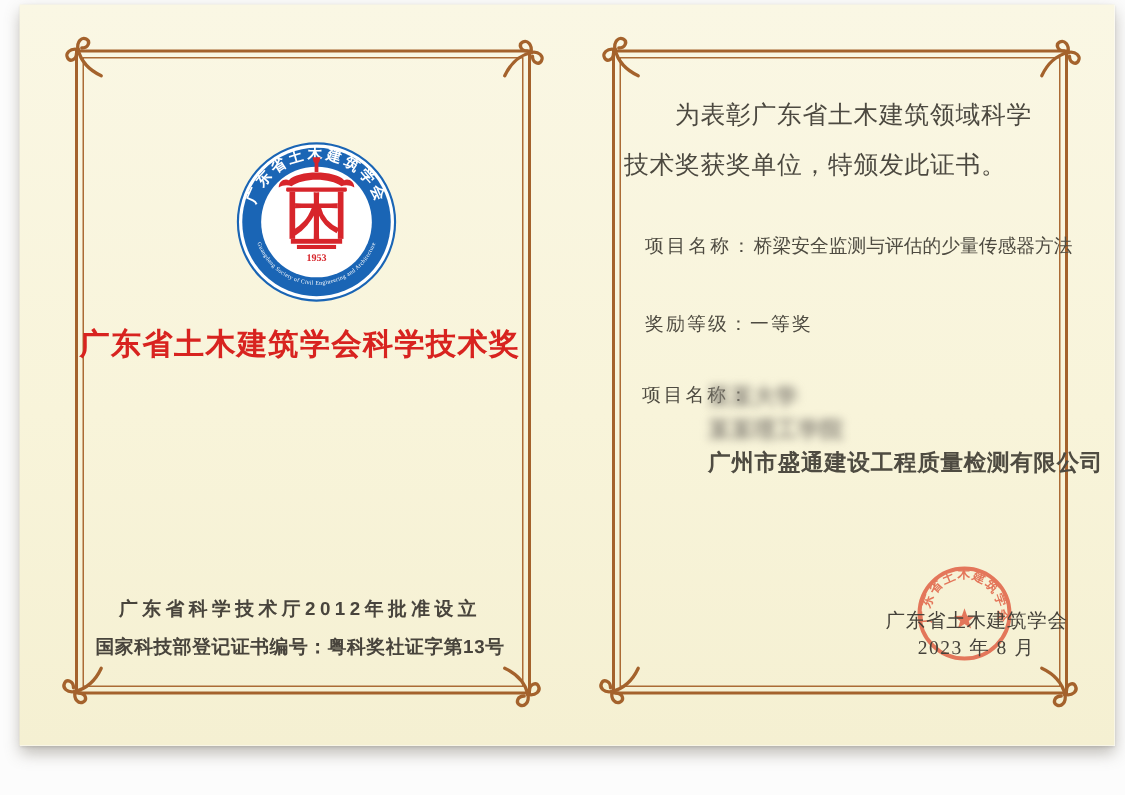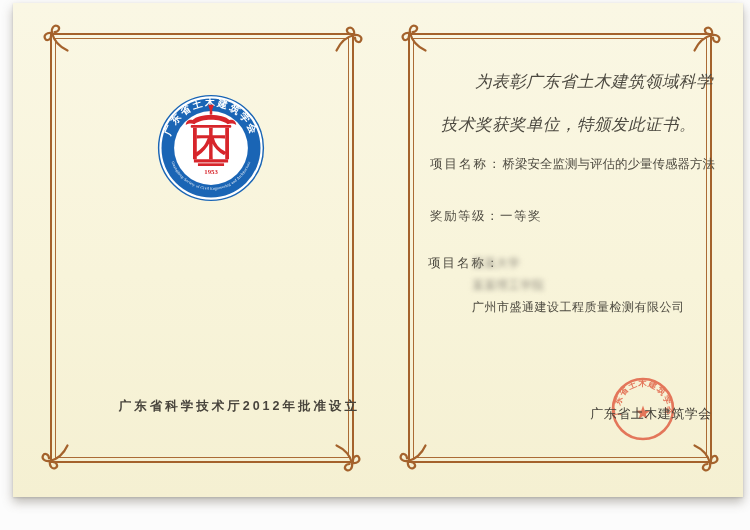--- a/index.html
+++ b/index.html
@@ -31,32 +31,32 @@
     font-size:20px;font-weight:bold;color:#d8231f;letter-spacing:1px;
   }
   .zhengshu{
     position:absolute;left:37px;top:263px;width:300px;text-align:center;
     font-size:42px;font-weight:bold;color:#d8231f;
   }
   .footer{
     position:absolute;left:27px;width:320px;text-align:center;color:#48443c;
     font-family:"Liberation Sans","DejaVu Sans",sans-serif;font-weight:600;font-size:12.5px;
   }
-  .footer1{top:395px;letter-spacing:3px;text-align:right;}
+  .footer1{top:395px;letter-spacing:3px;}
   .footer2{top:420px;letter-spacing:.4px;}
   .intro{
-    position:absolute;left:428px;top:57px;width:284px;
-    font-size:16.5px;line-height:43px;text-indent:34px;letter-spacing:.5px;color:#4c4940;font-style:italic;
+    position:absolute;left:403px;top:57px;width:284px;
+    font-size:16.5px;line-height:33px;text-indent:34px;letter-spacing:.5px;color:#4c4940;
   }
   .row{position:absolute;font-size:12.5px;color:#4e4b41;white-space:nowrap;}
   .lbl{letter-spacing:2px;}
   .r-project{left:417px;top:153px;}
   .r-grade{left:417px;top:205px;letter-spacing:1.5px;}
   .r-awlabel{left:415px;top:252px;letter-spacing:2px;}
-  .aw{position:absolute;left:459px;font-size:12px;color:#4e4b41;white-space:nowrap;}
+  .aw{position:absolute;left:459px;font-size:15px;color:#4e4b41;white-space:nowrap;font-weight:bold;}
   .aw1{top:252px;}
   .aw2{top:274px;}
   .aw3{top:296px;letter-spacing:.5px;}
   .redacted{filter:blur(2.8px);color:#8d897e;}
   .r-certno{left:419px;top:411px;}
   .certno-val{filter:blur(2.6px);color:#928c80;letter-spacing:.5px;}
   .issuer{position:absolute;left:573px;top:402px;width:130px;text-align:center;
           font-size:13px;color:#45423a;letter-spacing:.5px;z-index:2;}
   .idate{position:absolute;left:573px;top:420px;width:130px;text-align:center;
          font-size:13px;color:#45423a;letter-spacing:1px;z-index:2;}
@@ -113,23 +113,25 @@
         <rect x="37.5" y="34.5" width="45" height="3" rx="1"></rect>
         <rect x="40" y="37.5" width="4.2" height="35"></rect>
         <rect x="75.8" y="37.5" width="4.2" height="35"></rect>
         <text x="60" y="68" font-size="36" font-weight="bold" text-anchor="middle" fill="#d7252b">木</text>
         <rect x="41" y="72.5" width="38" height="3.6"></rect>
         <rect x="45.5" y="77" width="29" height="3"></rect>
         <text x="60" y="89" font-size="7.5" font-weight="bold" text-anchor="middle" fill="#d7252b">1953</text>
       </g>
     </svg>
 
+    <div class="title">广东省土木建筑学会科学技术奖</div>
 
 
     <div class="footer footer1">广东省科学技术厅2012年批准设立</div>
+    <div class="footer footer2">国家科技部登记证书编号：粤科奖社证字第13号</div>
 
     <div class="frame frame-right">
       <svg class="corner c-tl" viewBox="0 0 30 30">
           <use href="#flr"></use>
         </svg>
       <svg class="corner c-tr" viewBox="0 0 30 30">
           <use href="#flr"></use>
         </svg>
       <svg class="corner c-br" viewBox="0 0 30 30">
           <use href="#flr"></use>
@@ -150,20 +152,21 @@
     </div>
 
     <div class="row r-awlabel">项目名称：</div>
 
     <div class="aw aw1 redacted">某某大学</div>
     <div class="aw aw2 redacted">某某理工学院</div>
     <div class="aw aw3">广州市盛通建设工程质量检测有限公司</div>
 
 
     <div class="issuer">广东省土木建筑学会</div>
+    <div class="idate">2023 年 8 月</div>
 
     <svg class="seal" viewBox="0 0 104 104">
       <g opacity="0.82">
         <circle cx="52" cy="52" r="30" fill="none" stroke="#e05c40" stroke-width="2.6"></circle>
         <path id="sealArc" d="M 31,61 A 23,23 0 1 1 73,61" fill="none"></path>
         <text font-size="8.5" fill="#e05c40" font-weight="bold" letter-spacing="1">
           <textPath href="#sealArc" startOffset="50%" text-anchor="middle">广东省土木建筑学会</textPath>
         </text>
         <path fill="#e05c40" d="M52,48.5 L53.76,53.57 L59.13,53.68 L54.85,56.93 L56.41,62.07 L52,59 L47.59,62.07 L49.15,56.93 L44.87,53.68 L50.24,53.57 Z"></path>
       </g>

